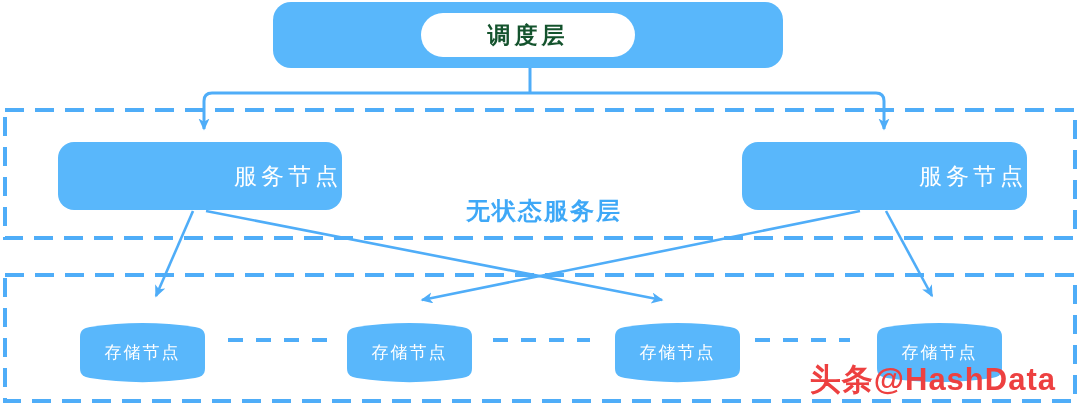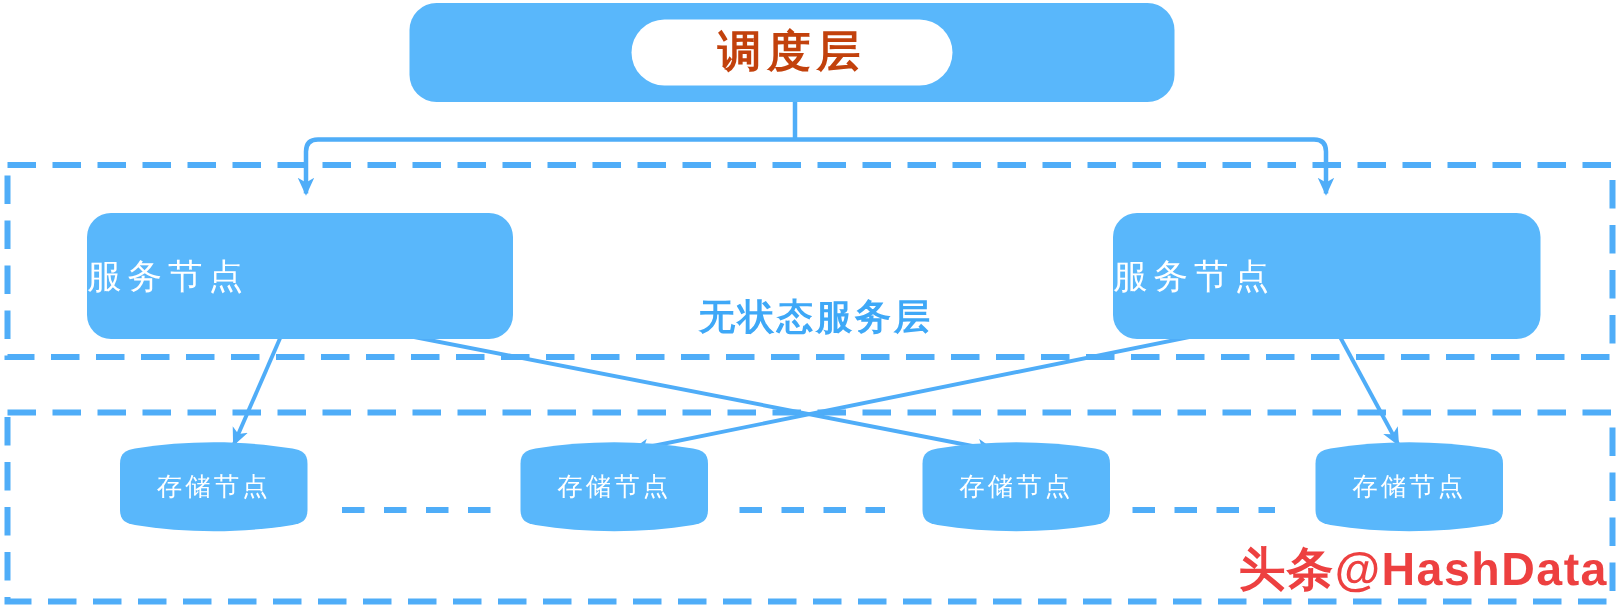--- a/index.html
+++ b/index.html
@@ -12,50 +12,50 @@
   .sched-box {
     position:absolute; left:273px; top:2px; width:510px; height:66px;
     background:#59B7FB; border-radius:18px;
     display:flex; align-items:center; justify-content:center;
   }
   .sched-pill {
     width:214px; height:44px; background:#ffffff; border-radius:22px;
     display:flex; align-items:center; justify-content:center;
   }
   .sched-pill span {
-    color:#c2410c; font-size:29px; font-weight:600; letter-spacing:4px;
+    color:#14532d; font-size:23px; font-weight:600; letter-spacing:4px;
   }
 
   .svc-node {
-    position:absolute; top:142px; height:84px; background:#59B7FB; border-radius:16px;
-    display:flex; align-items:center; justify-content:flex-start;
+    position:absolute; top:142px; height:68px; background:#59B7FB; border-radius:16px;
+    display:flex; align-items:center; justify-content:flex-end;
     color:#ffffff; font-size:23px; letter-spacing:4px; font-weight:500;
   }
   .svc-left  { left:58px;  width:284px; }
   .svc-right { left:742px; width:285px; }
 
   .layer-title {
     position:absolute; left:418px; top:162px; width:252px; text-align:center;
     color:#3EA8F7; font-size:24px; font-weight:bold; letter-spacing:2px;margin-top:33px;
   }
 
-  .store-node { position:absolute; top:292px; width:133px; height:65px; }
+  .store-node { position:absolute; top:320px; width:133px; height:65px; }
   .store-node svg { position:absolute; left:0; top:0; width:133px; height:65px; }
   .store-node span {
     position:absolute; left:0; top:0; right:0; bottom:0;
     display:flex; align-items:center; justify-content:center;
     color:#ffffff; font-size:17px; letter-spacing:2px; font-weight:500;
   }
   .store-1 { left:76px; }
   .store-2 { left:343px; }
   .store-3 { left:611px; }
   .store-4 { left:873px; }
 
   .watermark {
-    position:absolute; right:8px; top:359px;
+    position:absolute; right:24px; top:359px;
     color:#ED4040; font-size:31px; font-weight:bold; letter-spacing:1px;
     white-space:nowrap;
   }
 </style>
 </head>
 <body>
 
 <div class="canvas">
 
   <svg class="wires" viewBox="0 0 1080 407" xmlns="http://www.w3.org/2000/svg">

